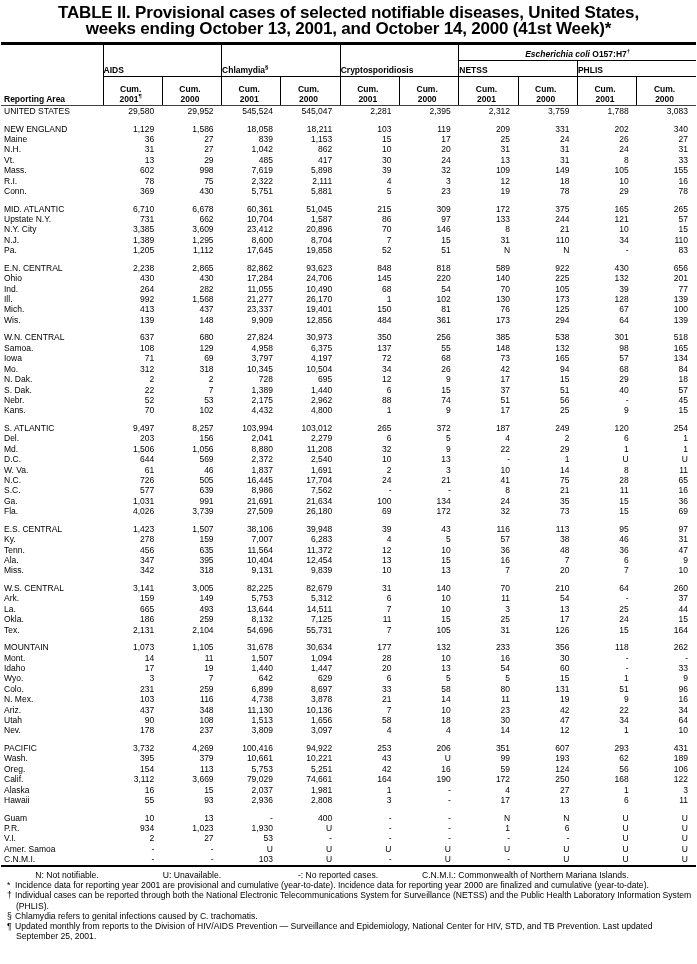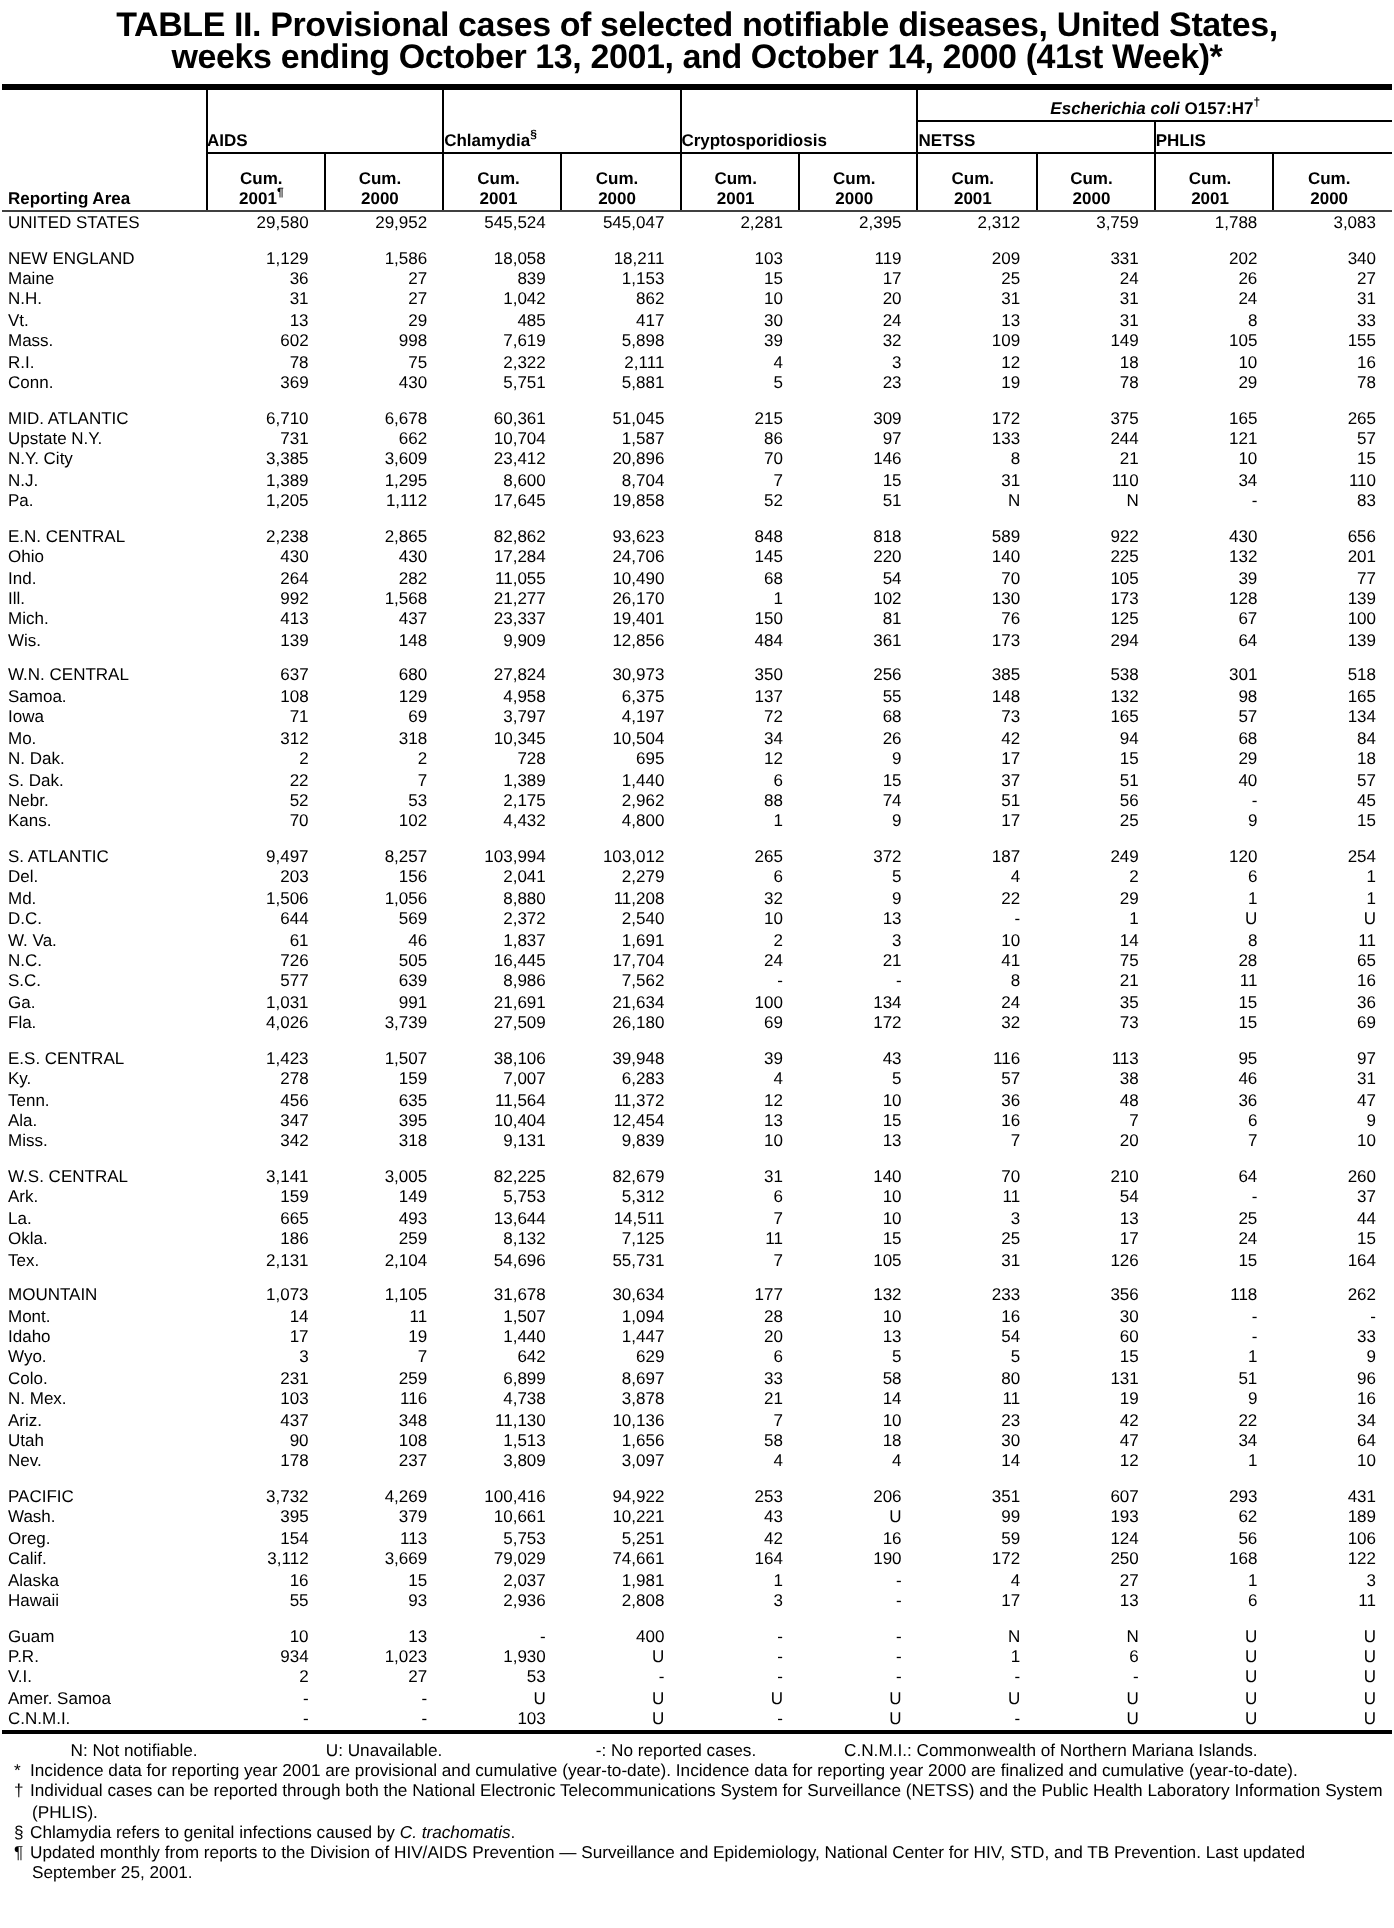--- a/index.html
+++ b/index.html
@@ -45,21 +45,21 @@
   tr.spacer td { height:7.2px; }
 
   
   .footnotes { margin:3px 2px 0 4px; font-size:8.6px; line-height:10.3px; }
   .legend { display:flex;text-align:center; }
   .legend span:nth-child(1){ width:126px; }
   .legend span:nth-child(2){ width:124px; }
   .legend span:nth-child(3){ width:168px; }
   .fn { padding-left:12px; text-indent:-9px; }
   .fn .marker { display:inline-block; width:8px; text-indent:0; }
-  .fn .ital { font-style:italic; }
+  .fn .ital { }
 </style>
 </head>
 <body>
 
 <div class="page">
 
   <div class="title">
     <div>TABLE II. Provisional cases of selected notifiable diseases, United States,</div>
     <div>weeks ending October 13, 2001, and October 14, 2000 (41st Week)*</div>
   </div>

